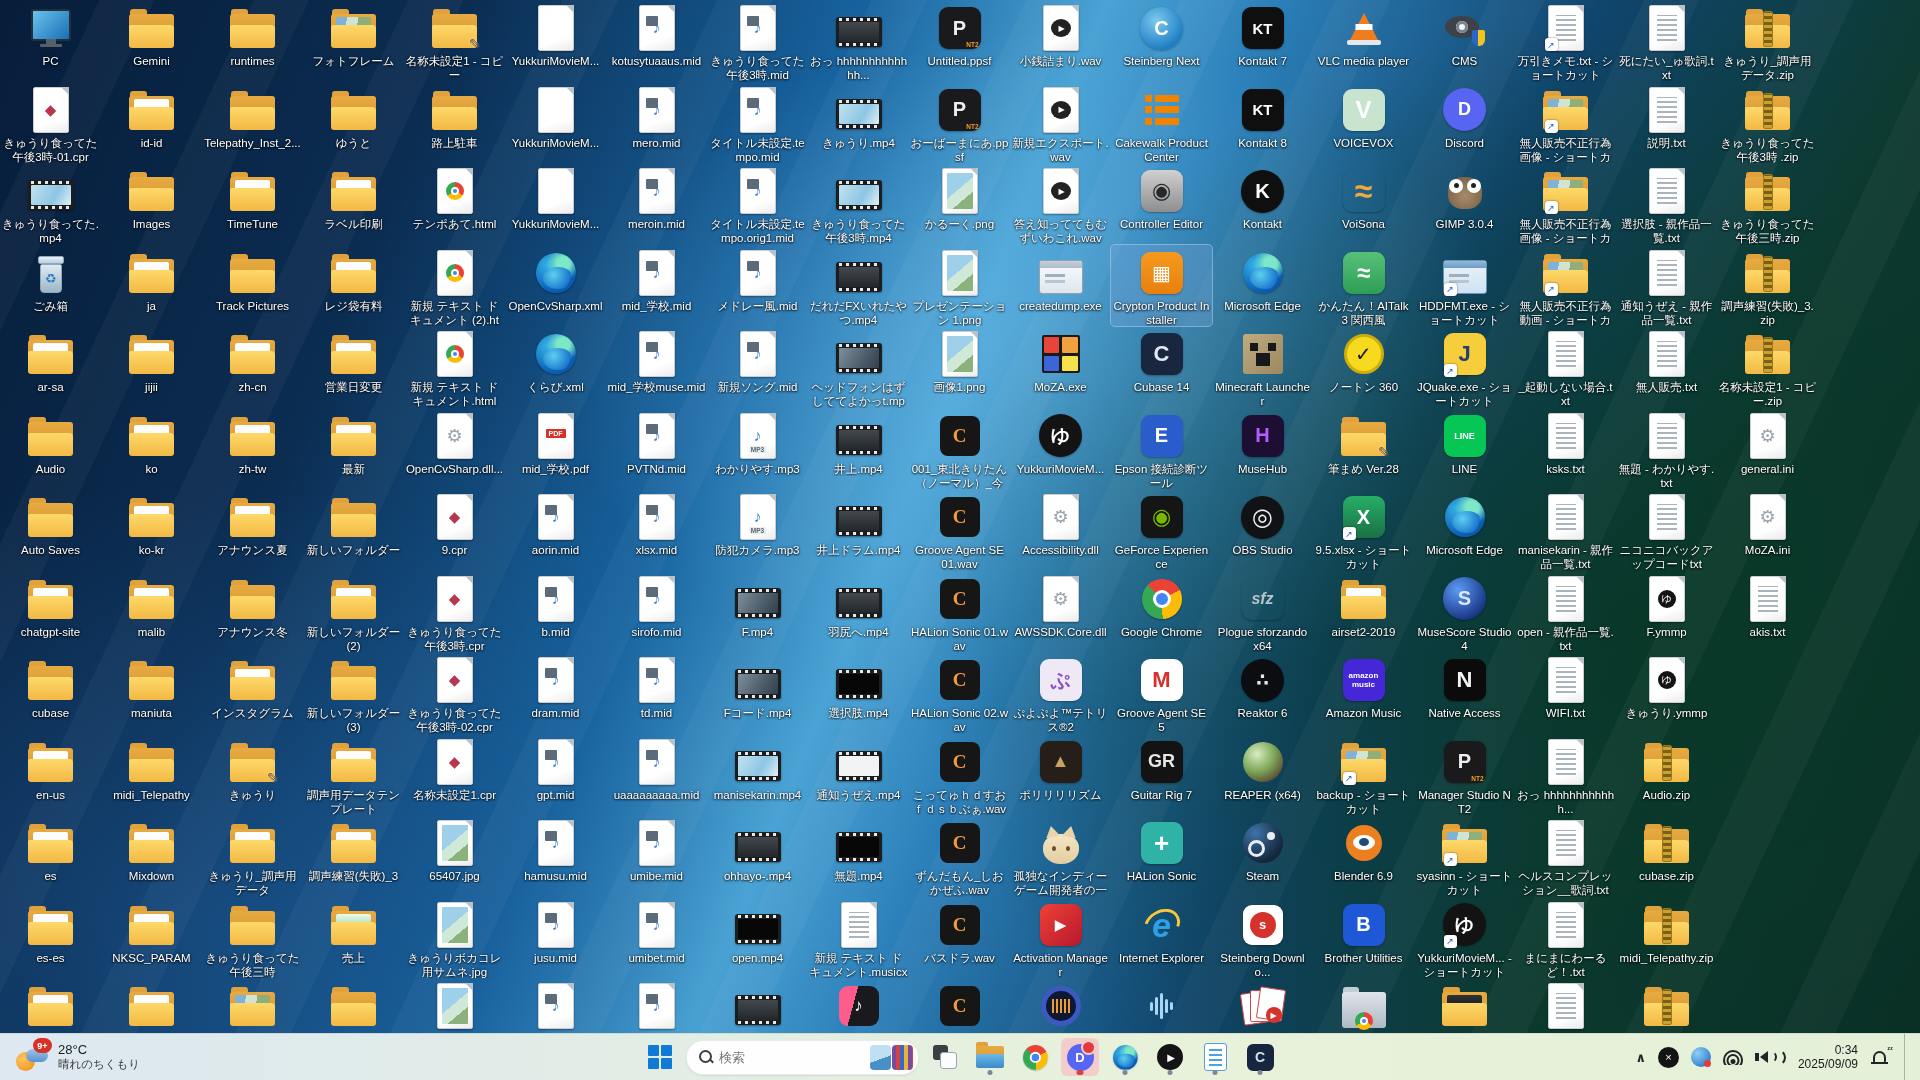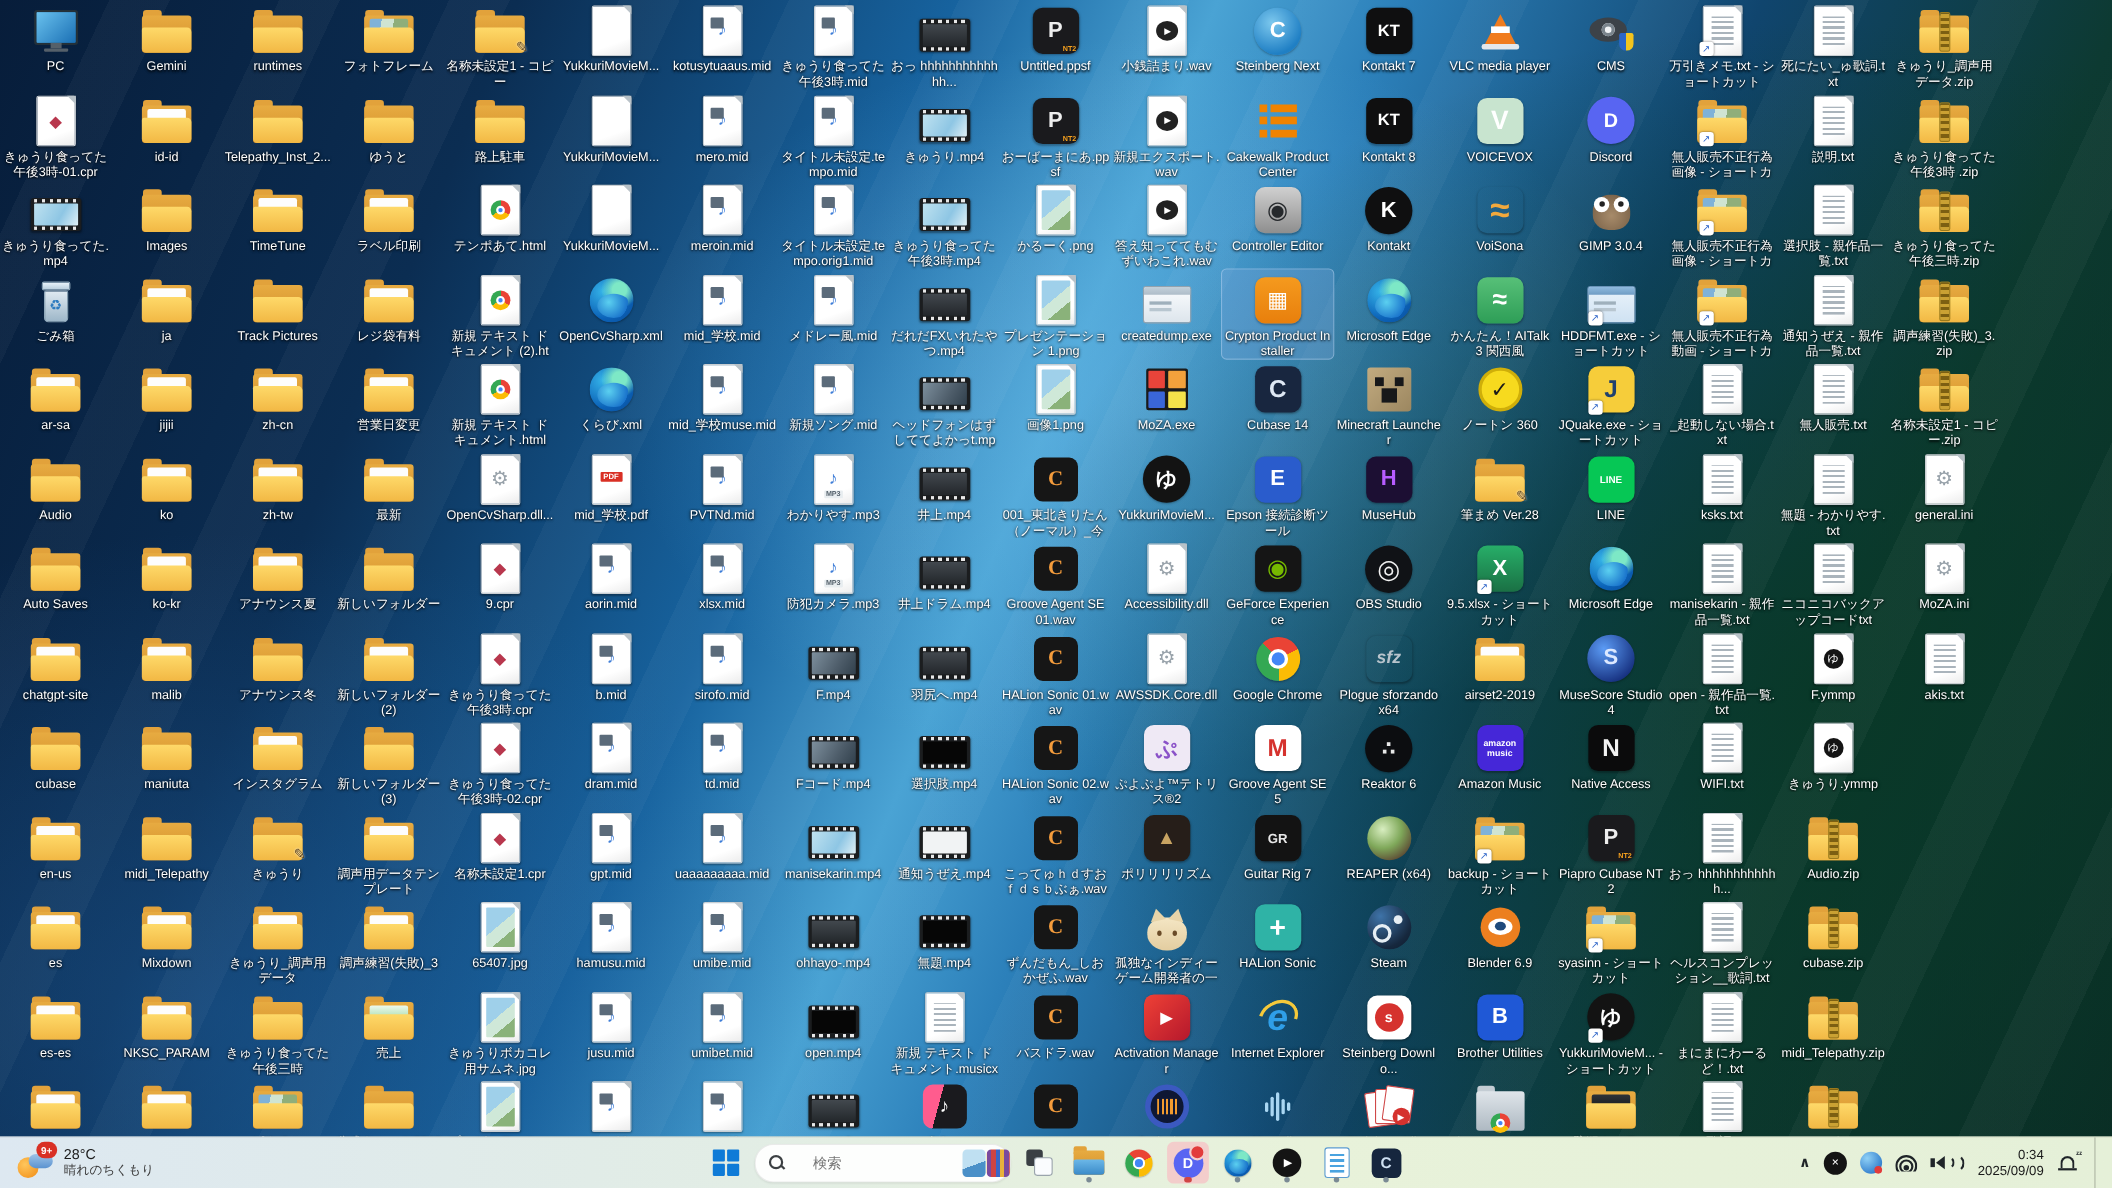--- a/index.html
+++ b/index.html
@@ -152,21 +152,21 @@
   .wicon .sun{position:absolute;left:0;bottom:1px;width:19px;height:19px;border-radius:50%;background:radial-gradient(circle at 35% 35%,#ffc65c,#f08a12)}
   .wicon .cloud{position:absolute;right:2px;top:7px;width:22px;height:13px;background:linear-gradient(#9fc4e8,#5b93d0);border-radius:8px}
   .wicon .badge{position:absolute;right:-2px;top:-4px;min-width:15px;height:15px;border-radius:8px;background:#d93025;color:#fff;font-size:9px;font-weight:bold;display:flex;align-items:center;justify-content:center;padding:0 2px}
   .wtext{display:flex;flex-direction:column;line-height:14px}
   .wtemp{font-size:13px;color:#1a1a1a}
   .wcond{font-size:11.5px;color:#3c3c3c}
   .tb-center{margin:0 auto;display:flex;align-items:center;gap:7px}
   .tbtn{width:38px;height:38px;border-radius:6px;display:flex;align-items:center;justify-content:center;position:relative;cursor:pointer}
   .startlogo{width:24px;height:24px;display:grid;grid-template-columns:1fr 1fr;grid-template-rows:1fr 1fr;gap:2px}
   .startlogo span{background:#0f7bd7;border-radius:1px}
-  .searchbox{width:214px;height:33px;background:rgba(255,255,255,.92);border:1px solid rgba(0,0,0,.08);border-radius:17px;display:flex;align-items:center;padding:0 5px 0 12px;gap:24px;box-shadow:0 1px 2px rgba(0,0,0,.08)}
+  .searchbox{width:214px;height:33px;background:rgba(255,255,255,.92);border:1px solid rgba(0,0,0,.08);border-radius:17px;display:flex;align-items:center;padding:0 5px 0 12px;gap:4px;box-shadow:0 1px 2px rgba(0,0,0,.08)}
   .mag{position:relative;width:14px;height:14px;flex:none}
   .mag::before{content:'';position:absolute;left:0;top:0;width:9px;height:9px;border:2px solid #3c4043;border-radius:50%}
   .mag::after{content:'';position:absolute;left:10px;top:10px;width:5px;height:2px;background:#3c4043;transform:rotate(45deg)}
   .searchbox input{border:none;outline:none;background:transparent;font-size:13px;color:#202124;width:110px;font-family:inherit}
   .searchimg{display:flex;gap:1px;margin-left:auto}
   .searchimg span{width:21px;height:25px;border-radius:4px}
   .searchimg .s1{background:linear-gradient(160deg,#bfe0f2 0 55%,#4a90c8 55%)}
   .searchimg .s2{background:repeating-linear-gradient(90deg,#7a4a9e 0 4px,#d04444 4px 8px,#3a66c8 8px 12px,#e8b23c 12px 16px)}
   .taskview{position:relative;width:26px;height:26px}
   .taskview .b1{position:absolute;left:1px;top:1px;width:15px;height:15px;background:#3a3f44;border-radius:3px}
@@ -1676,21 +1676,21 @@
       <div class="lbl">こってゅｈｄすおｆｄｓｂぶぁ.wav</div>
     </div>
     <div class="cell">
       <div class="ic">
         <div class="app" style="background: rgb(38, 30, 25); color: rgb(200, 164, 98); font-size: 18px;">▲</div>
       </div>
       <div class="lbl">ポリリリリズム</div>
     </div>
     <div class="cell">
       <div class="ic">
-        <div class="app" style="background: rgb(19, 19, 19); color: rgb(232, 232, 232); font-size: 12px;">GR</div>
+        <div class="app" style="background: rgb(19, 19, 19); color: rgb(232, 232, 232); font-size: 18px;">GR</div>
       </div>
       <div class="lbl">Guitar Rig 7</div>
     </div>
     <div class="cell">
       <div class="ic">
         <div class="i-reaper"></div>
       </div>
       <div class="lbl">REAPER (x64)</div>
     </div>
     <div class="cell">
@@ -1702,21 +1702,21 @@
           <div class="fr"></div>
         </div>
         <div class="sc">↗</div>
       </div>
       <div class="lbl">backup - ショートカット</div>
     </div>
     <div class="cell">
       <div class="ic">
         <div class="app" style="background: rgb(26, 26, 29); color: rgb(238, 238, 238); font-size: 20px;">P<span class="sub">NT2</span></div>
       </div>
-      <div class="lbl">Piapro Cubase NT2</div>
+      <div class="lbl">Manager Studio NT2</div>
     </div>
     <div class="cell">
       <div class="ic">
         <div class="doc">
           <div class="dlines"></div>
         </div>
       </div>
       <div class="lbl">おっ hhhhhhhhhhhh...</div>
     </div>
     <div class="cell">

